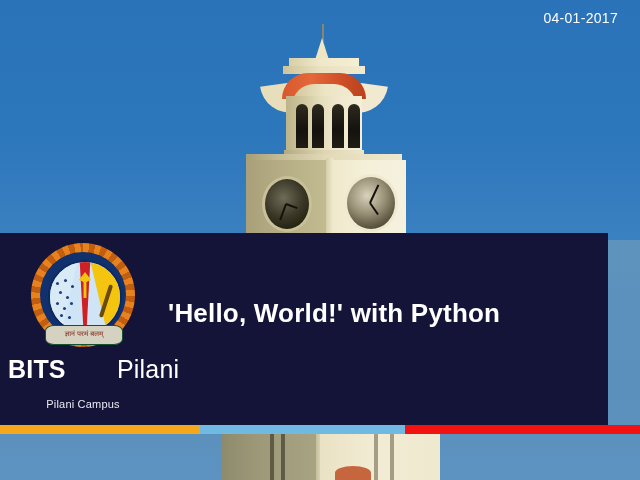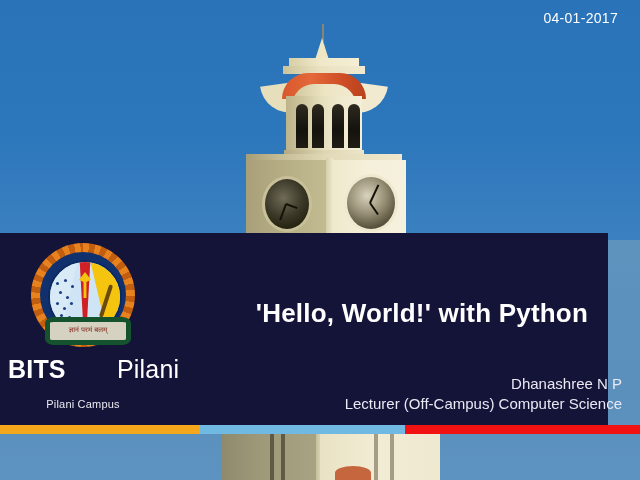--- a/index.html
+++ b/index.html
@@ -309,21 +309,21 @@
     width: 4px; height: 34px;
     background: #6b4a0a;
     transform: rotate(18deg);
     border-radius: 2px;
   }
   .scroll {
     position: absolute;
     left: 14px; bottom: 2px;
     width: 76px; height: 18px;
     background: #d6d2c2;
-    border: 5px solid #14532d;
+    border: 1px solid #14532d;
     border-radius: 9px / 6px;
     color: #7c1d10;
     font-size: 7px;
     line-height: 16px;
     font-family: "DejaVu Sans", sans-serif;
     white-space: nowrap;
     overflow: hidden;
   }
   .wordmark {
     margin-top: 9px;
@@ -347,21 +347,21 @@
     position: absolute;
     right: 22px; top: 10px;
     color: #ffffff;
     font-size: 14px;
     letter-spacing: .3px;
   }
   .slide-title {
     position: absolute;
     left: 168px; top: 298px;
     width: 420px;
-    text-align: right;
+    text-align: left;
     color: #ffffff;
     font-size: 26px;
     font-weight: bold;
     letter-spacing: .2px;
   }
   .presenter {
     position: absolute;
     right: 18px; top: 374px;
     text-align: right;
     color: #e8e9f3;
@@ -446,24 +446,20 @@
       <div class="scroll">ज्ञानं परमं बलम्</div>
     </div>
     <div class="wordmark">
       <b>BITS</b><span> Pilani</span>
     </div>
     <div class="campus">Pilani Campus</div>
   </div>
 
   <div class="slide-title">'Hello, World!' with Python</div>
 
-  <div class="presenter">
-    <div>Dhanashree N P</div>
-    <div>Lecturer (Off-Campus) Computer Science</div>
-  </div>
 
   <div class="accent-bar">
     <div class="accent-orange"></div>
     <div class="accent-blue"></div>
     <div class="accent-red"></div>
   </div>
 
 </div>
 
 </body></html>

